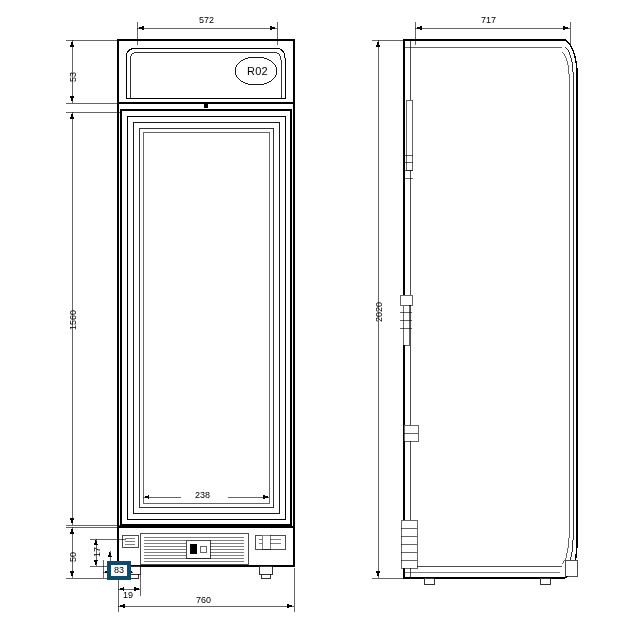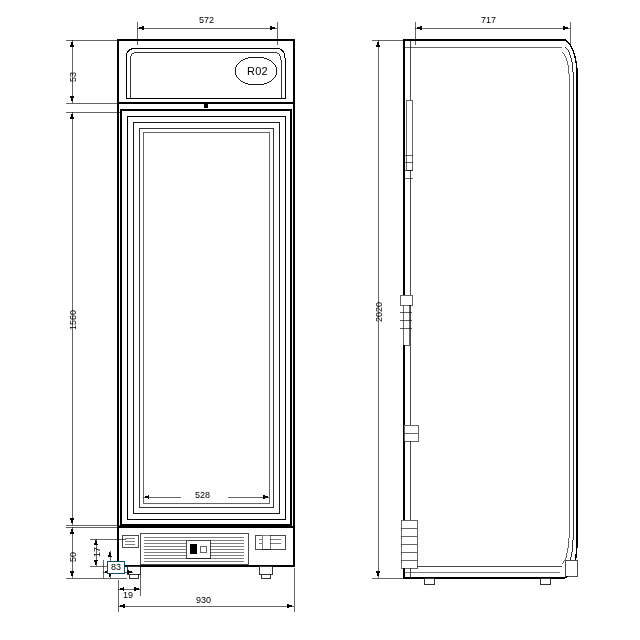--- a/index.html
+++ b/index.html
@@ -31,21 +31,21 @@
     font-family: "Liberation Sans", sans-serif;
     font-size: 9px;
     color: #000;
     white-space: nowrap;
     line-height: 1;
   }
   .dim-label.vert {
     transform-origin: 0 0;
   }
   .boxed {
-    border: 1px solid #0c4a6e;
+    border: 4px solid #0c4a6e;
     padding: 1px 3px 1px 3px;
     background: #fff;
   }
 </style>
 </head>
 <body>
 
 <div id="stage">
 
   <svg class="drawing" viewBox="0 0 640 640">
@@ -231,33 +231,33 @@
 
     </g>
   </svg>
 
   <div class="dim-label" style="left:199px; top:16px;">572</div>
 
   <div class="dim-label vert" style="left:69px; top:82px; transform: rotate(-90deg);">53</div>
 
   <div class="dim-label vert" style="left:69px; top:330px; transform: rotate(-90deg);">1560</div>
 
-  <div class="dim-label" style="left:195px; top:491px;">528</div>
+  <div class="dim-label" style="left:195px; top:491px;">238</div>
 
   <div class="dim-label vert" style="left:69px; top:562px; transform: rotate(-90deg);">50</div>
 
   <div class="dim-label vert" style="left:93px; top:557px; transform: rotate(-90deg);">17</div>
 
   <div class="dim-label vert" style="left:107px; top:572px; transform: rotate(-90deg);">48</div>
 
   <div class="dim-label boxed" style="left:107px; top:561px;">83</div>
 
   <div class="dim-label" style="left:123px; top:591px;">19</div>
 
-  <div class="dim-label" style="left:196px; top:596px;">930</div>
+  <div class="dim-label" style="left:196px; top:596px;">760</div>
 
   <div class="dim-label" style="left:247px; top:66px; font-size:11px; letter-spacing:0.2px;">R02</div>
 
   <div class="dim-label" style="left:481px; top:16px;">717</div>
 
   <div class="dim-label vert" style="left:375px; top:322px; transform: rotate(-90deg);">2020</div>
 
 </div>
 
 </body></html>

